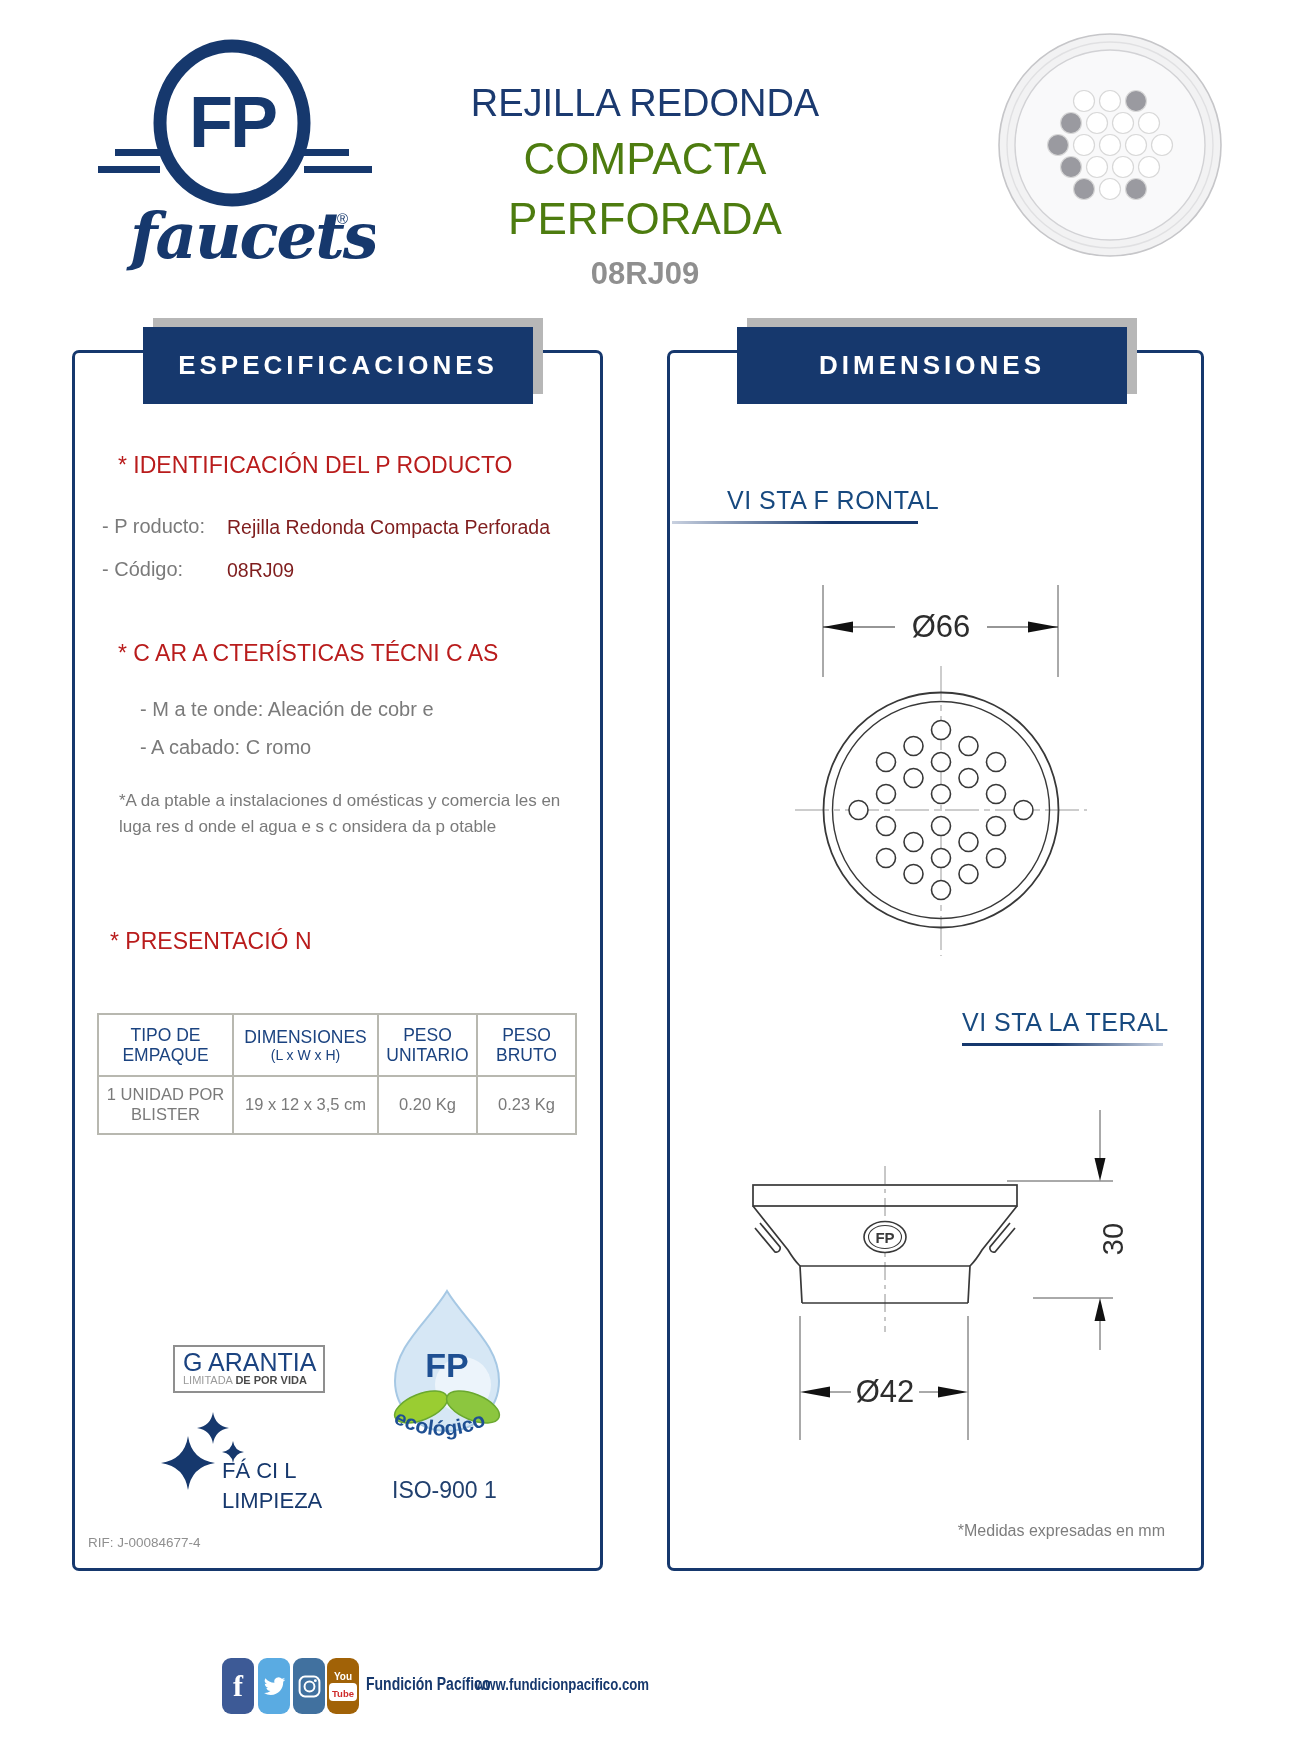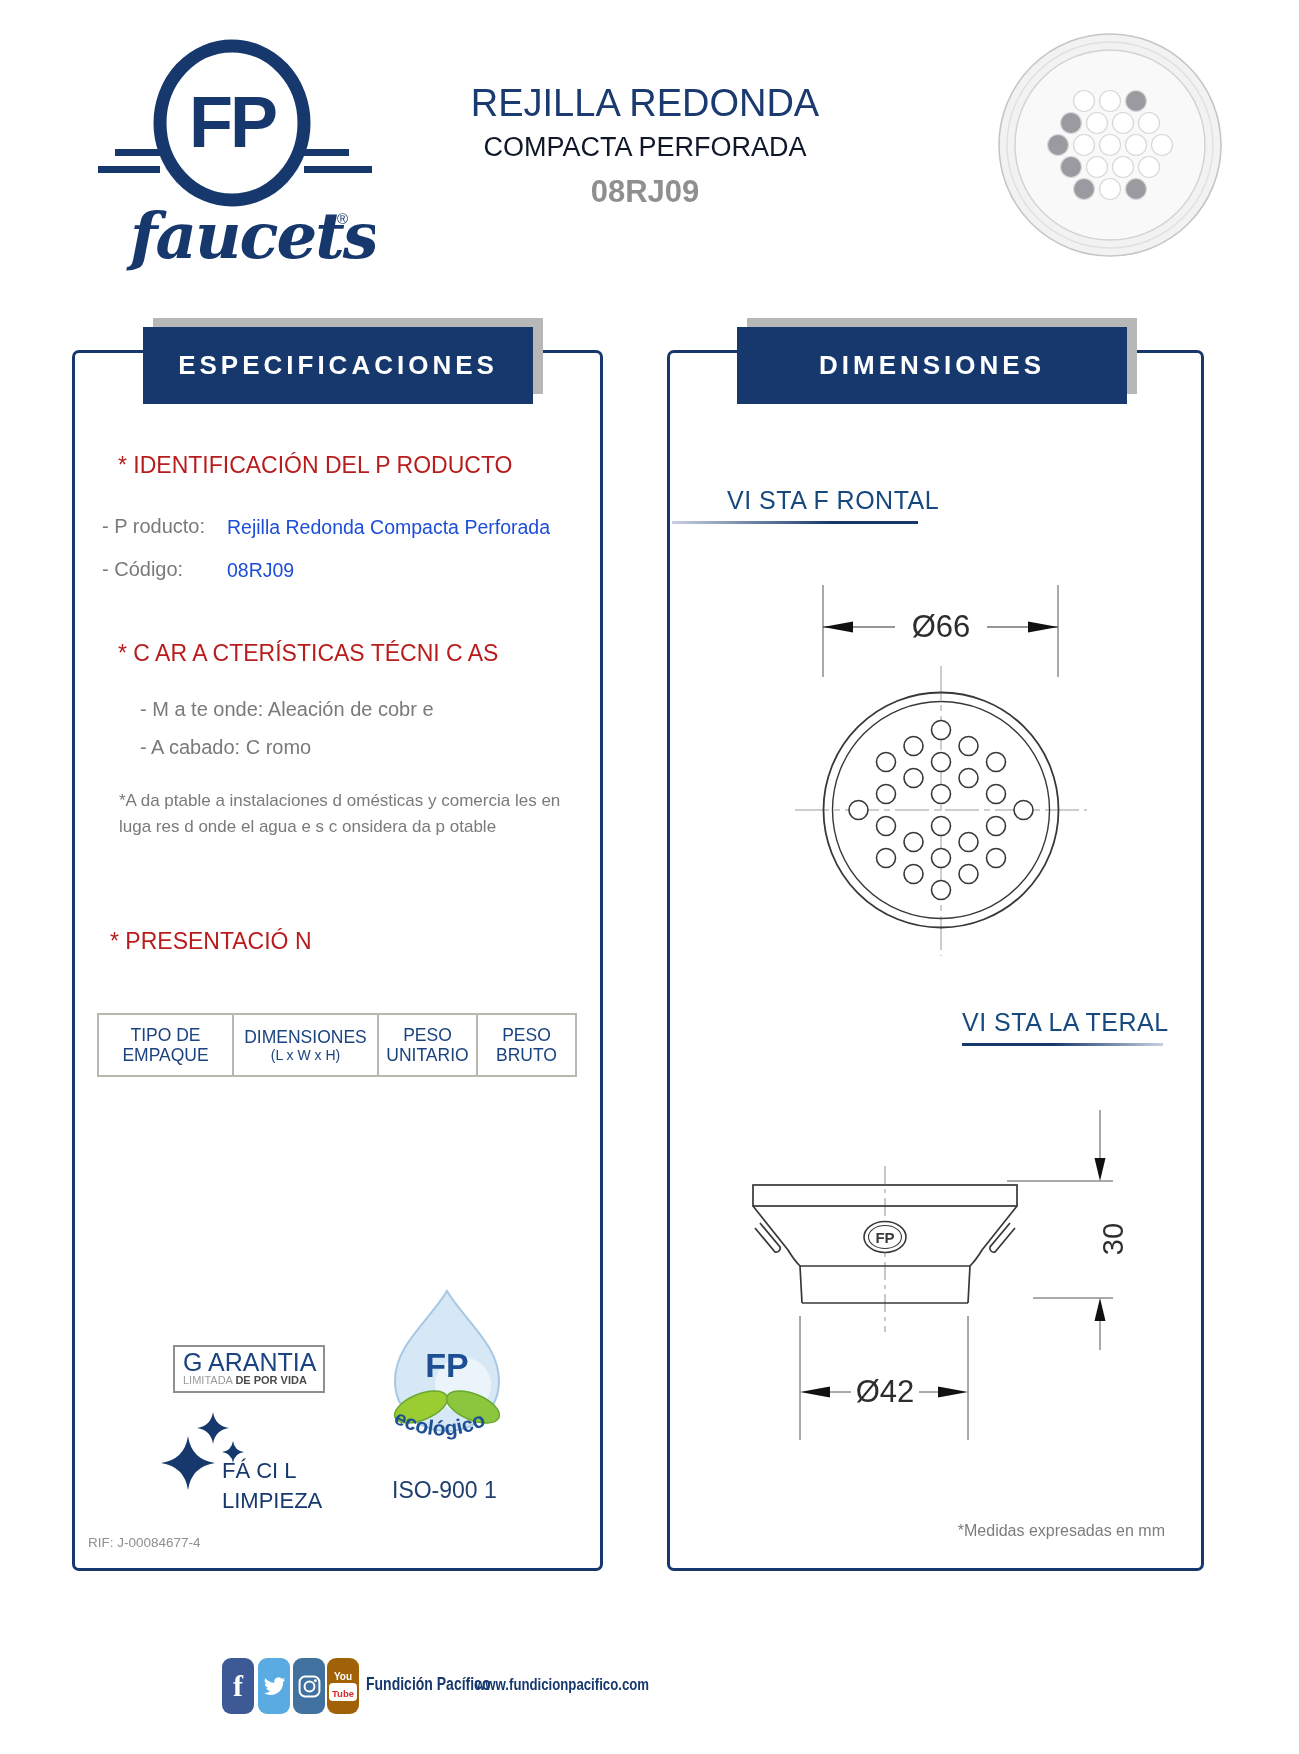--- a/index.html
+++ b/index.html
@@ -6,21 +6,21 @@
   body{width:1299px;height:1754px;position:relative;background:#ffffff;
        font-family:"Liberation Sans",sans-serif;overflow:hidden;}
   .abs{position:absolute;}
   .gray{color:#7a7a7a;}
   .panel{position:absolute;border:3px solid #16386d;border-radius:7px;background:#fff;}
   .hdr-shadow{position:absolute;background:#b7b7b7;}
   .hdr-box{position:absolute;background:#16386d;color:#fff;font-weight:bold;
            font-size:26px;letter-spacing:4px;text-align:center;}
   .sec-head{position:absolute;color:#b91c1c;font-size:23px;white-space:nowrap;}
   .row-label{position:absolute;color:#7a7a7a;font-size:20px;white-space:nowrap;}
-  .row-value{position:absolute;color:#1d4ed8;font-size:19.5px;white-space:nowrap;}
+  .row-value{position:absolute;color:#7f1d1d;font-size:19.5px;white-space:nowrap;}
   table.pres{position:absolute;border-collapse:collapse;table-layout:fixed;}
   table.pres td,table.pres th{border:2px solid #b8b8b0;text-align:center;vertical-align:middle;padding:2px;}
   table.pres th{color:#1b4380;font-size:17.5px;font-weight:normal;line-height:1.15;}
   table.pres td{color:#7a7a7a;font-size:16.5px;line-height:1.2;}
   .view-label{position:absolute;color:#17497f;font-size:25px;white-space:nowrap;letter-spacing:.5px;}
   .ul-front{position:absolute;height:3px;background:linear-gradient(to right,#c9d1e0,#16386d 65%);}
   .ul-side{position:absolute;height:3px;background:linear-gradient(to right,#16386d 45%,#c9d1e0);}
   .soc{position:absolute;width:32px;height:56px;border-radius:9px;display:flex;
        align-items:center;justify-content:center;flex-direction:column;}
   .condensed{display:inline-block;transform:scaleX(.8);transform-origin:left center;white-space:nowrap;}
@@ -34,21 +34,21 @@
   <rect x="30" y="121" width="45" height="7" fill="#16386d"></rect>
   <rect x="13" y="138" width="62" height="7" fill="#16386d"></rect>
   <rect x="219" y="121" width="45" height="7" fill="#16386d"></rect>
   <rect x="219" y="138" width="68" height="7" fill="#16386d"></rect>
   <text x="45" y="230" font-size="64" font-weight="bold" font-style="italic" font-family="DejaVu Serif, serif" fill="#16386d" letter-spacing="-2">faucets</text>
   <text x="252" y="196" font-size="15" fill="#16386d">®</text>
 </svg>
 
 <div class="abs" style="left:410px;top:78px;width:470px;text-align:center;">
   <div style="font-size:38px;color:#1b3a70;line-height:1.35;">REJILLA REDONDA</div>
-  <div style="font-size:27px;color:#0f172a;line-height:1.35;">COMPACTA PERFORADA</div>
+  <div style="font-size:44px;color:#4d7c0f;line-height:1.35;">COMPACTA PERFORADA</div>
   <div style="font-size:31px;color:#8f8f8f;font-weight:bold;margin-top:8px;">08RJ09</div>
 </div>
 
 <svg class="abs" style="left:995px;top:28px;" width="230" height="235" viewBox="0 0 230 235">
   <circle cx="115" cy="117" r="111" fill="#f2f2f3" stroke="#c6c6c9" stroke-width="1.6"></circle>
   <circle cx="115" cy="117" r="103" fill="none" stroke="#e0e0e2" stroke-width="1.4"></circle>
   <circle cx="115" cy="117" r="95" fill="#f9f9fa" stroke="#d2d2d5" stroke-width="1.4"></circle>
   <g stroke="#d8d8d8" stroke-width="1.2">
     <circle cx="89" cy="73" r="10.5" fill="#ffffff"></circle>
     <circle cx="115" cy="73" r="10.5" fill="#ffffff"></circle>
@@ -100,20 +100,26 @@
     </colgroup>
   <tbody>
       <tr style="height:62px;">
     <th>TIPO DE EMPAQUE</th>
     <th>
       <div>DIMENSIONES</div>
       <div style="font-size:14px;">(L x W x H)</div>
     </th>
     <th>PESO UNITARIO</th>
     <th>PESO BRUTO</th>
+  </tr>
+  <tr style="height:58px;">
+    <td>1 UNIDAD POR BLISTER</td>
+    <td>19 x 12 x 3,5 cm</td>
+    <td>0.20 Kg</td>
+    <td>0.23 Kg</td>
   </tr>
 </tbody>
   </table>
 
 <div class="abs" style="left:173px;top:1345px;width:152px;height:48px;border:2px solid #8f8f8f;background:#fff;padding:2px 0 0 8px;box-sizing:border-box;">
   <div style="font-size:25px;color:#1b4380;line-height:1.05;">G ARANTIA</div>
   <div style="font-size:11px;line-height:1;white-space:nowrap;">
     <span style="color:#9a9a9a;">LIMITADA</span>
     <span style="color:#4a4a4a;font-weight:bold;">DE POR VIDA</span>
   </div>

